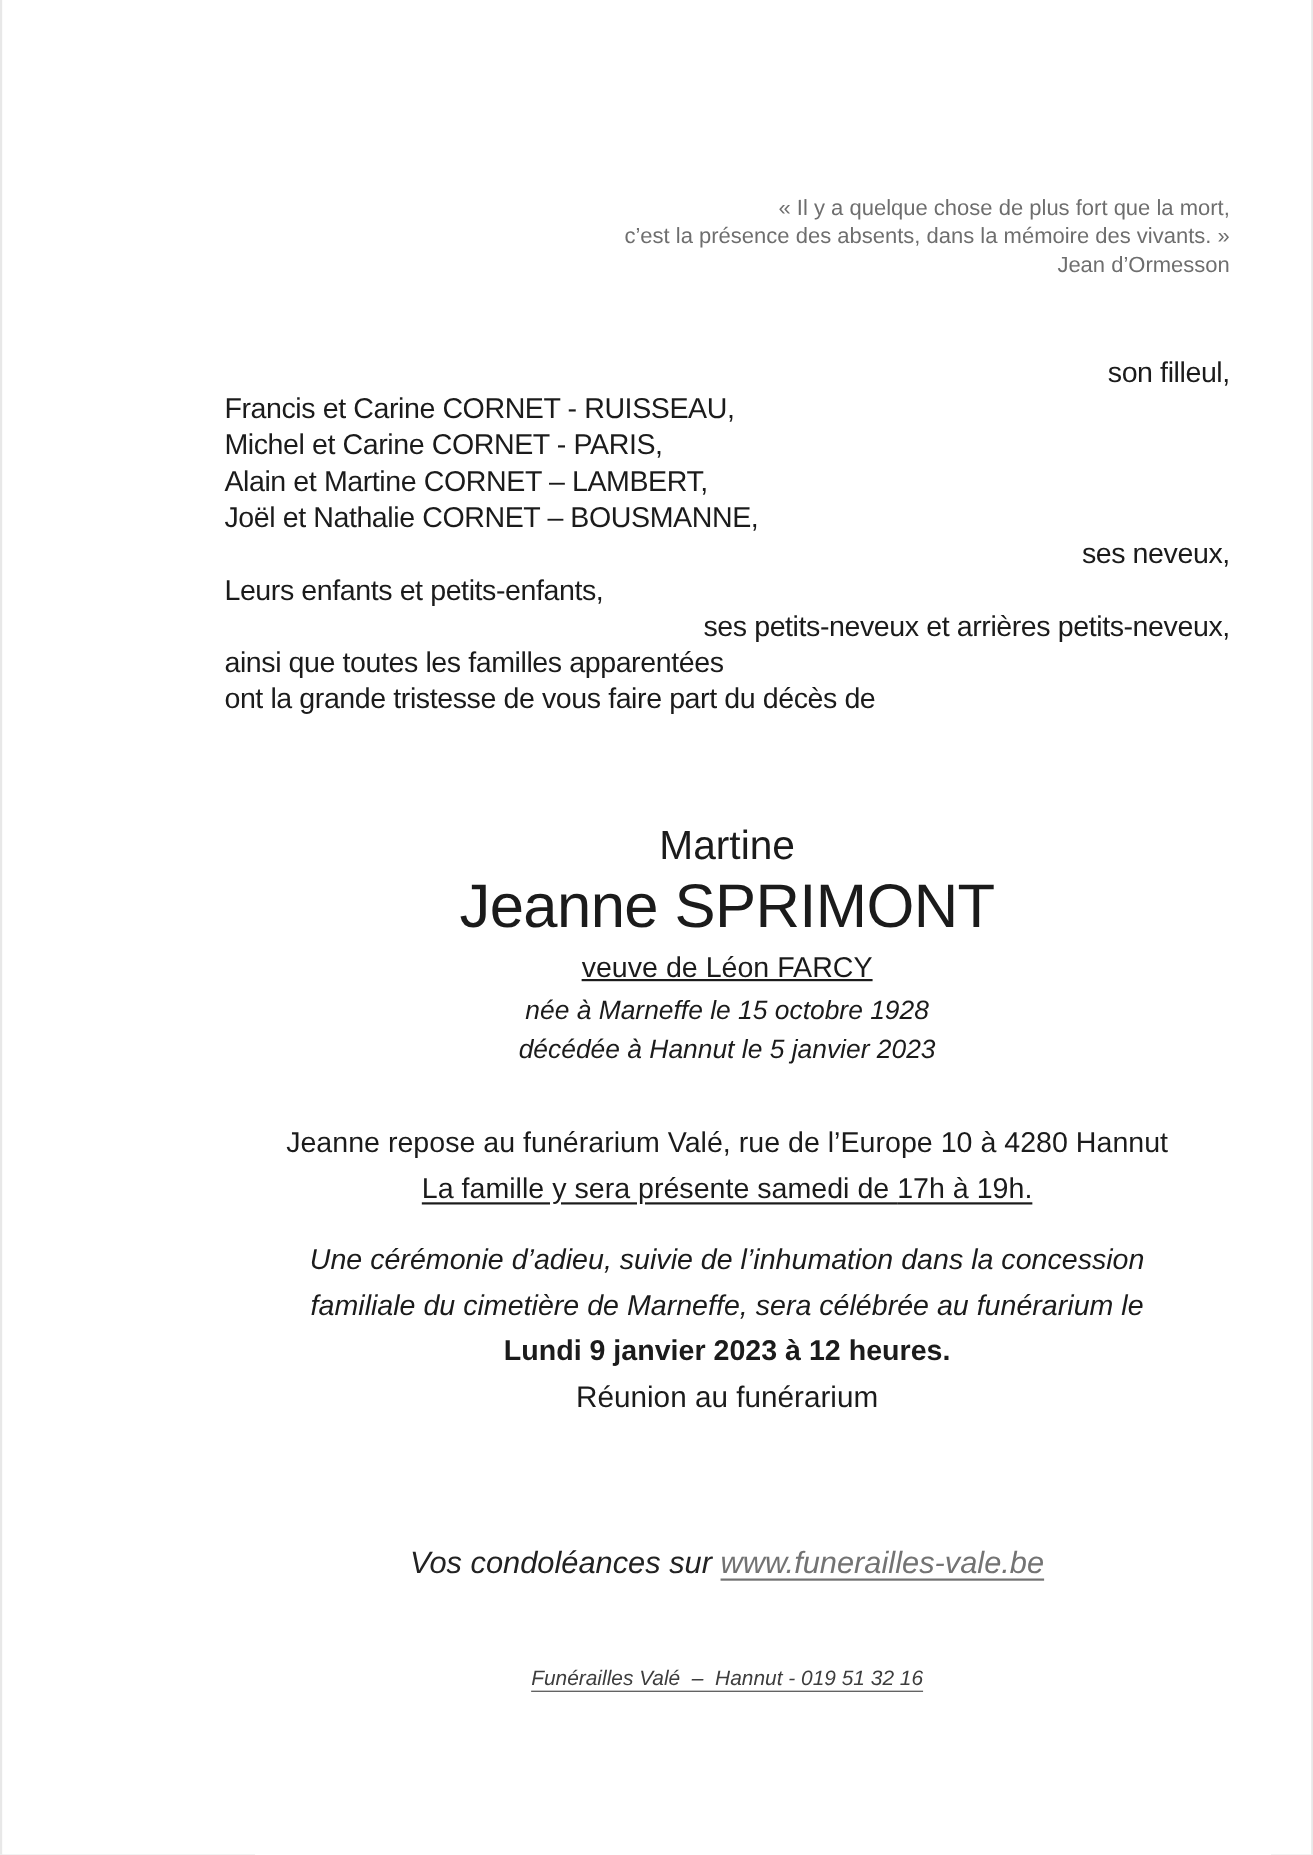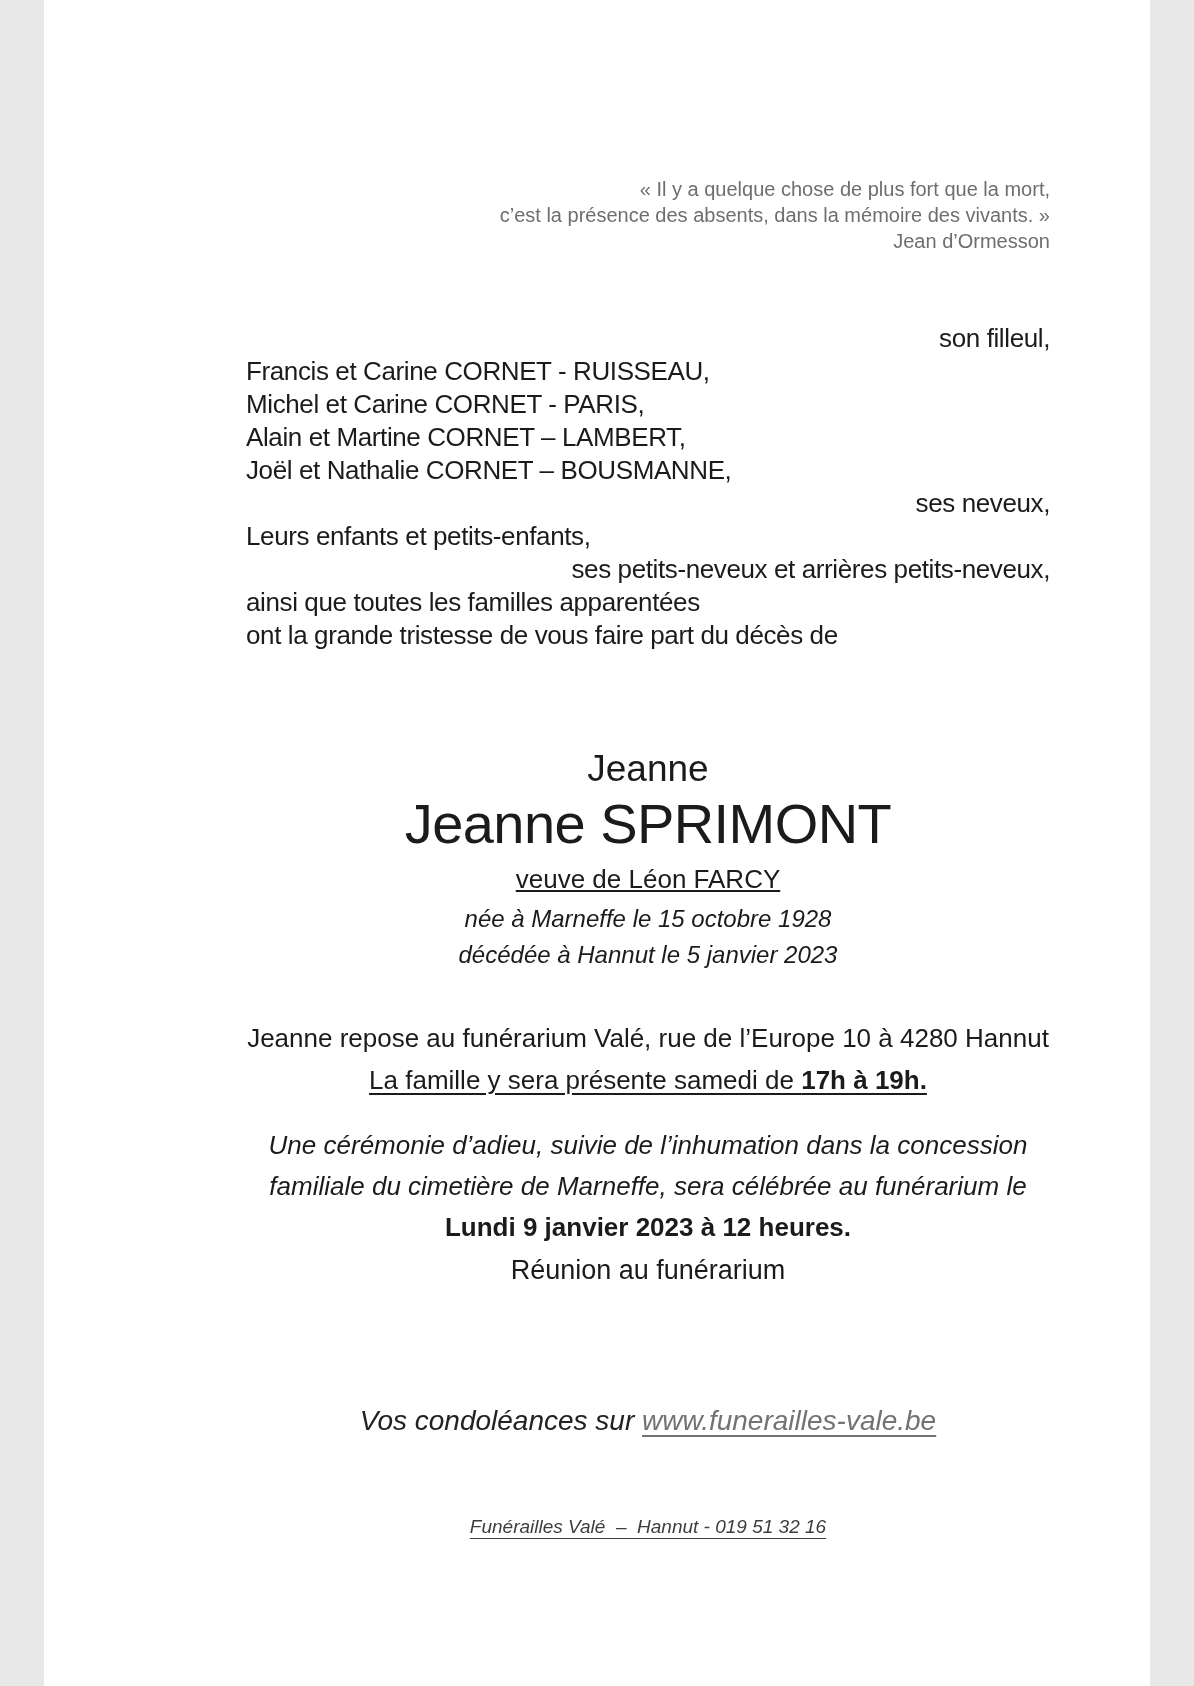--- a/index.html
+++ b/index.html
@@ -2,26 +2,26 @@
 <html><head>
 <meta charset="utf-8">
 <style>
   html, body {
     margin: 0;
     padding: 0;
     background: #e8e8e8;
   }
   .page {
     position: relative;
-    width: 1106px;
+    width: 1190px;
     height: 1686px;
     margin: 0 auto;
     background: #ffffff;
     box-sizing: border-box;
-    padding: 176px 100px 0 202px;
+    padding: 176px 74px 0 202px;
     font-family: "Liberation Sans", "DejaVu Sans", sans-serif;
     font-stretch: semi-condensed;
     color: #1b1b1b;
     overflow: hidden;
   }
 
   
   .quote {
     text-align: right;
     color: #6e6e6e;
@@ -51,21 +51,21 @@
   .relation { font-size: 26px; line-height: 44px; text-decoration: underline; }
   .vital    { font-style: italic; font-size: 24px; line-height: 36px; }
 
   
   .visitation { text-align: center; margin-top: 48px; font-size: 26px; line-height: 34px; }
   .visit-line2 {
     margin-top: 8px;
     text-decoration: underline;
     text-underline-offset: 4px;
   }
-  .visit-line2 .bold { font-weight: 700; text-align: right; }
+  .visit-line2 .bold { font-weight: 400; text-align: right; }
 
   
   .ceremony { text-align: center; margin-top: 28px; font-size: 26px; line-height: 41px; }
   .ceremony .it { font-style: italic; }
   .ceremony .bold-line { font-weight: 700; }
   .reunion { text-align: center; margin-top: 4px; font-size: 27px; line-height: 36px; }
 
   
   .condolences {
     text-align: center;
@@ -116,21 +116,21 @@
     <div class="fam-line">Alain et Martine CORNET – LAMBERT,</div>
     <div class="fam-line">Joël et Nathalie CORNET – BOUSMANNE,</div>
     <div class="fam-line right">ses neveux,</div>
     <div class="fam-line">Leurs enfants et petits-enfants,</div>
     <div class="fam-line right">ses petits-neveux et arrières petits-neveux,</div>
     <div class="fam-line">ainsi que toutes les familles apparentées</div>
     <div class="fam-line">ont la grande tristesse de vous faire part du décès de</div>
   </div>
 
   <div class="deceased">
-    <div class="madame">Jeanne</div>
+    <div class="madame">Martine</div>
     <h1 class="name">Jeanne SPRIMONT</h1>
     <div class="relation">veuve de Léon FARCY</div>
     <div class="vital">née à Marneffe le 15 octobre 1928</div>
     <div class="vital">décédée à Hannut le 5 janvier 2023</div>
   </div>
 
   <div class="visitation">
     <div>Jeanne repose au funérarium Valé, rue de l’Europe 10 à 4280 Hannut</div>
     <div class="visit-line2"><span>La famille y sera présente samedi de </span><span class="bold">17h à 19h.</span></div>
   </div>

